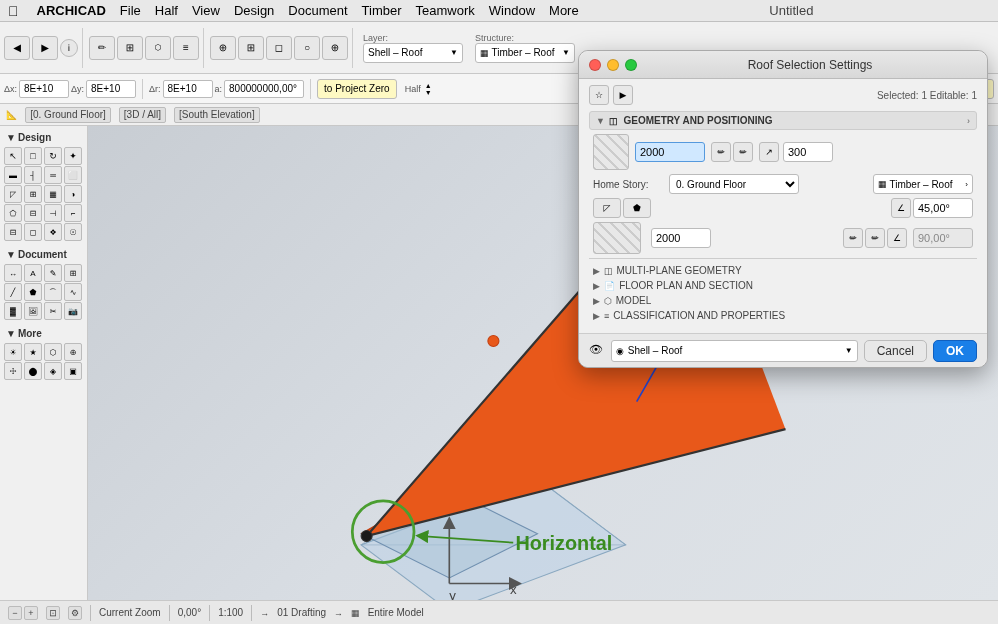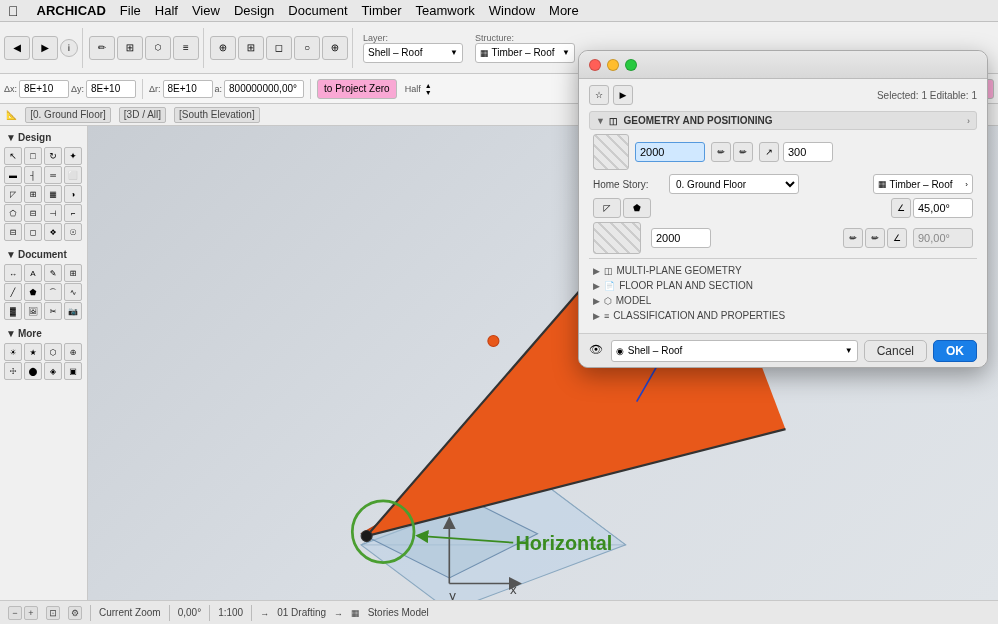--- a/index.html
+++ b/index.html
@@ -14,21 +14,21 @@
 
     
     #toolbar { background: #f0f0f0; border-bottom: 1px solid #c8c8c8; height: 52px; display: flex; align-items: center; padding: 2px 4px; gap: 4px; overflow: hidden; }
     .toolbar-group { display: flex; align-items: center; gap: 2px; border-right: 1px solid #ccc; padding-right: 4px; margin-right: 2px; height: 40px; }
     .tb-btn { width: 26px; height: 24px; background: #e8e8e8; border: 1px solid #bbb; border-radius: 3px; display: flex; align-items: center; justify-content: center; font-size: 10px; cursor: pointer; }
 
     
     #context-bar { background: #f5f5f5; border-bottom: 1px solid #c8c8c8; height: 30px; display: flex; align-items: center; padding: 0 4px; gap: 2px; overflow: hidden; }
     .ctx-value { font-size: 10px; color: #000; background: #fff; border: 1px solid #bbb; padding: 1px 4px; border-radius: 2px; height: 18px; min-width: 40px; }
     .ctx-sep { width: 1px; height: 20px; background: #ccc; margin: 0 4px; }
-    .ctx-btn { height: 20px; padding: 0 6px; background: #f9a8d4; border: 1px solid #bbb; border-radius: 3px; font-size: 10px; cursor: pointer; }
+    .ctx-btn { height: 20px; padding: 0 6px; background: #fef9c3; border: 1px solid #bbb; border-radius: 3px; font-size: 10px; cursor: pointer; }
 
     
     #info-bar { background: #efefef; border-bottom: 1px solid #c8c8c8; height: 22px; display: flex; align-items: center; padding: 0 6px; gap: 8px; font-size: 10px; color: #444; }
     .info-tag { background: #e0e0e0; border: 1px solid #bbb; border-radius: 2px; padding: 0 4px; height: 16px; display: flex; align-items: center; cursor: pointer; }
 
     
     #main-area { display: flex; height: calc(624px - 22px - 52px - 30px - 22px - 24px); }
 
     
     #toolbox { width: 88px; background: #f0f0f0; border-right: 1px solid #c8c8c8; overflow-y: auto; padding: 4px 2px; }
@@ -86,20 +86,21 @@
   <span class="app-name">ARCHICAD</span>
   <span class="menu-item">File</span>
   <span class="menu-item">Half</span>
   <span class="menu-item">View</span>
   <span class="menu-item">Design</span>
   <span class="menu-item">Document</span>
   <span class="menu-item">Timber</span>
   <span class="menu-item">Teamwork</span>
   <span class="menu-item">Window</span>
   <span class="menu-item">More</span>
+  <span class="title">Untitled</span>
 </div>
 
 <div id="toolbar">
 
   <div class="toolbar-group">
     <div class="tb-btn">◀</div>
     <div class="tb-btn">▶</div>
     <div class="tb-btn" style="width:18px;height:18px;border-radius:50%;background:#e8e8e8;font-size:9px;">ℹ</div>
   </div>
   <div class="toolbar-group">
@@ -303,20 +304,21 @@
   </div>
 
 </div>
 
 <div id="dialog">
 
   <div id="dialog-titlebar">
     <div class="traffic-btn traffic-red"></div>
     <div class="traffic-btn traffic-yellow"></div>
     <div class="traffic-btn traffic-green"></div>
+    <span class="dialog-title">Roof Selection Settings</span>
   </div>
 
   <div id="dialog-body">
 
     <div class="dialog-toolbar">
       <div style="display:flex;gap:4px;">
         <div class="icon-btn">☆</div>
         <div class="icon-btn">▶</div>
       </div>
       <span class="selected-info">Selected: 1 Editable: 1</span>
@@ -433,14 +435,14 @@
   <span style="cursor:pointer;">Current Zoom</span>
   <div class="status-sep"></div>
   <span>0,00°</span>
   <div class="status-sep"></div>
   <span>1:100</span>
   <div class="status-sep"></div>
   <span style="font-size:9px;">→</span>
   <span style="cursor:pointer;">01 Drafting</span>
   <span style="font-size:9px;">→</span>
   <span style="font-size:9px;">▦</span>
-  <span style="cursor:pointer;">Stories Model</span>
+  <span style="cursor:pointer;">Entire Model</span>
 </div>
 
 </body></html>

